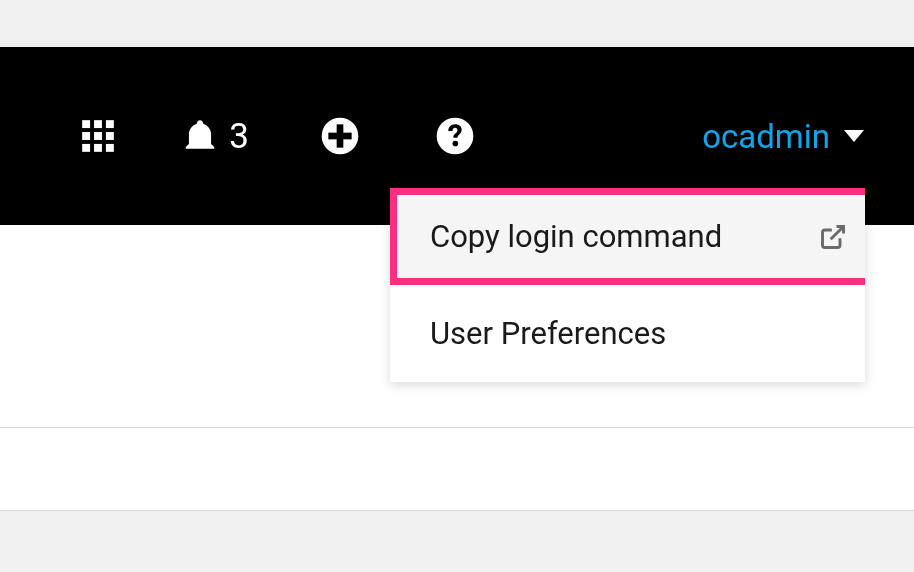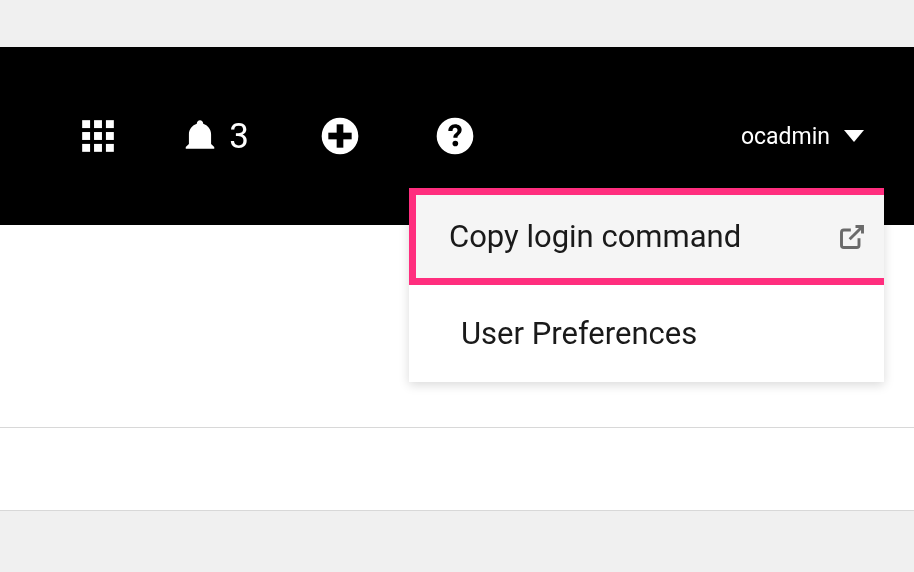--- a/index.html
+++ b/index.html
@@ -54,44 +54,44 @@
       width: 120px;
     }
     .user-btn {
       margin-left: auto;
       display: flex;
       align-items: center;
       gap: 14px;
       padding-right: 10px;
     }
     .username {
-      color: #ffffff;
-      font-size: 23px;
+      color: #0ea5e9;
+      font-size: 33px;
       font-weight: 400;
     }
     .content-area {
       background: #ffffff;
       height: 203px;
       border-bottom: 1px solid #d8d8d8;
     }
     .content-area2 {
       background: #ffffff;
       height: 83px;
       border-bottom: 1px solid #d8d8d8;
     }
     .dropdown {
       position: absolute;
       top: 188px;
-      left: 409px;
+      left: 390px;
       width: 475px;
       background: #ffffff;
       box-shadow: 0 3px 10px rgba(0,0,0,0.15);
     }
     .dropdown-item {
-      padding: 30px 52px;
+      padding: 30px 40px;
       font-size: 31px;
       color: #1a1a1a;
       display: flex;
       align-items: center;
       justify-content: space-between;
       cursor: pointer;
     }
     .dropdown-item.highlighted {
       background: #f5f5f5;
       border: 7px solid #ff2e7e;

